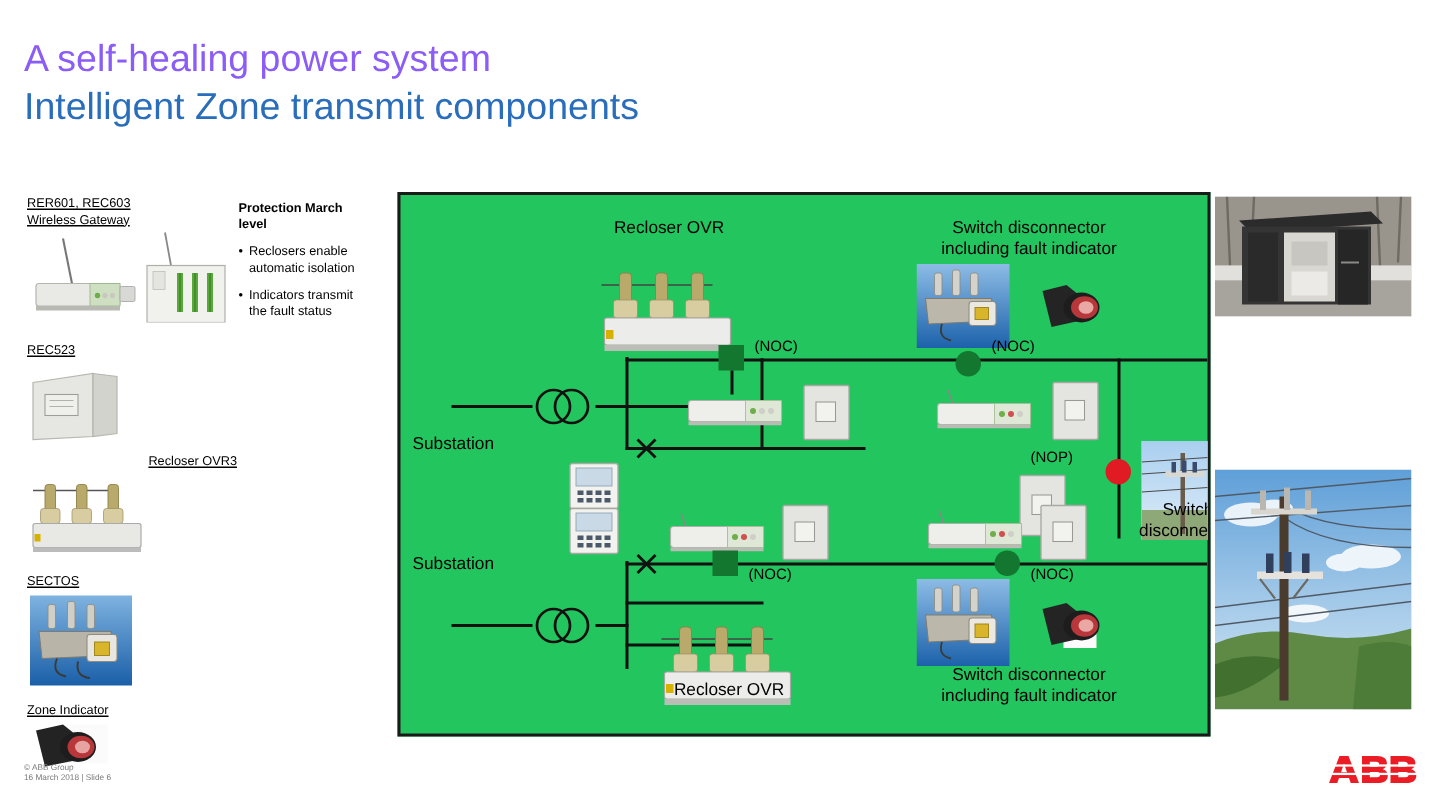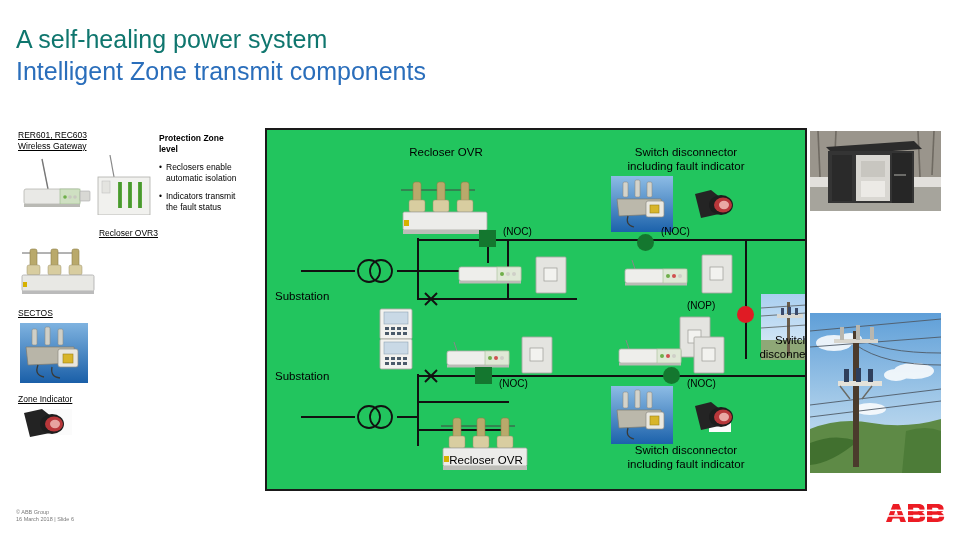--- a/index.html
+++ b/index.html
@@ -14,21 +14,21 @@
     position: relative;
     overflow: hidden;
     font-family: "Liberation Sans", sans-serif;
     color: #000;
   }
 
   
   #title-block { position: absolute; left: 16px; top: 24px; }
   #slide-title {
     font-size: 25px;
-    color: #0f766e;
+    color: #8b5cf6;
     line-height: 30px;
     white-space: nowrap;
   }
   #slide-subtitle {
     font-size: 25px;
     color: #2a6ebb;
     line-height: 30px;
     white-space: nowrap;
     margin-top: 2px;
   }
@@ -174,20 +174,34 @@
         </g>
         <g stroke="#2f7a1c" stroke-width="0.7">
           <line x1="102" y1="29" x2="102" y2="55"></line>
           <line x1="112" y1="29" x2="112" y2="55"></line>
           <line x1="122" y1="29" x2="122" y2="55"></line>
         </g>
       </svg>
     </div>
   </div>
 
+  <div class="component-item" style="height:68px;">
+    <div class="component-label">REC523</div>
+    <div class="component-thumb" style="height:54px;">
+      <svg width="140" height="54" viewBox="0 0 140 54">
+        <polygon points="4,14 44,8 44,50 4,52" fill="#e6e6e2" stroke="#b6b6b0" stroke-width="0.8"></polygon>
+        <polygon points="44,8 60,10 60,48 44,50" fill="#d3d3cd" stroke="#b6b6b0" stroke-width="0.8"></polygon>
+        <rect x="12" y="22" width="22" height="14" fill="#efefec" stroke="#9d9d97" stroke-width="0.7"></rect>
+        <g stroke="#9d9d97" stroke-width="0.5">
+          <line x1="15" y1="26" x2="31" y2="26"></line>
+          <line x1="15" y1="30" x2="31" y2="30"></line>
+        </g>
+      </svg>
+    </div>
+  </div>
 
   <div class="component-item" style="height:74px;text-align:right;">
     <div class="component-label">Recloser OVR3</div>
     <div class="component-thumb" style="height:58px;">
       <svg width="140" height="58" viewBox="0 0 140 58">
         <line x1="4" y1="12" x2="60" y2="12" stroke="#555" stroke-width="0.9"></line>
         <g fill="#b9a96b" stroke="#8e8047" stroke-width="0.6">
           <rect x="12" y="8" width="7" height="18" rx="2"></rect>
           <rect x="33" y="8" width="7" height="18" rx="2"></rect>
           <rect x="54" y="8" width="7" height="18" rx="2"></rect>
@@ -237,21 +251,21 @@
         <path d="M6 6 L24 2 L34 10 L32 26 L12 30 Z" fill="#232323"></path>
         <ellipse cx="34" cy="17" rx="12" ry="10" fill="#1d1d1d"></ellipse>
         <ellipse cx="36" cy="17" rx="9" ry="7.5" fill="#b8373a"></ellipse>
         <ellipse cx="37" cy="17" rx="5" ry="4.2" fill="#e7a3a0"></ellipse>
       </svg>
     </div>
   </div>
 </div>
 
 <div id="protection-zone">
-  <div id="protection-zone-title">Protection Zone
+  <div id="protection-zone-title">Protection March
 level</div>
   <div class="pz-bullet">
     <span class="dot">•</span>
     <span class="txt">Reclosers enable
 automatic isolation</span>
   </div>
   <div class="pz-bullet">
     <span class="dot">•</span>
     <span class="txt">Indicators transmit
 the fault status</span>

